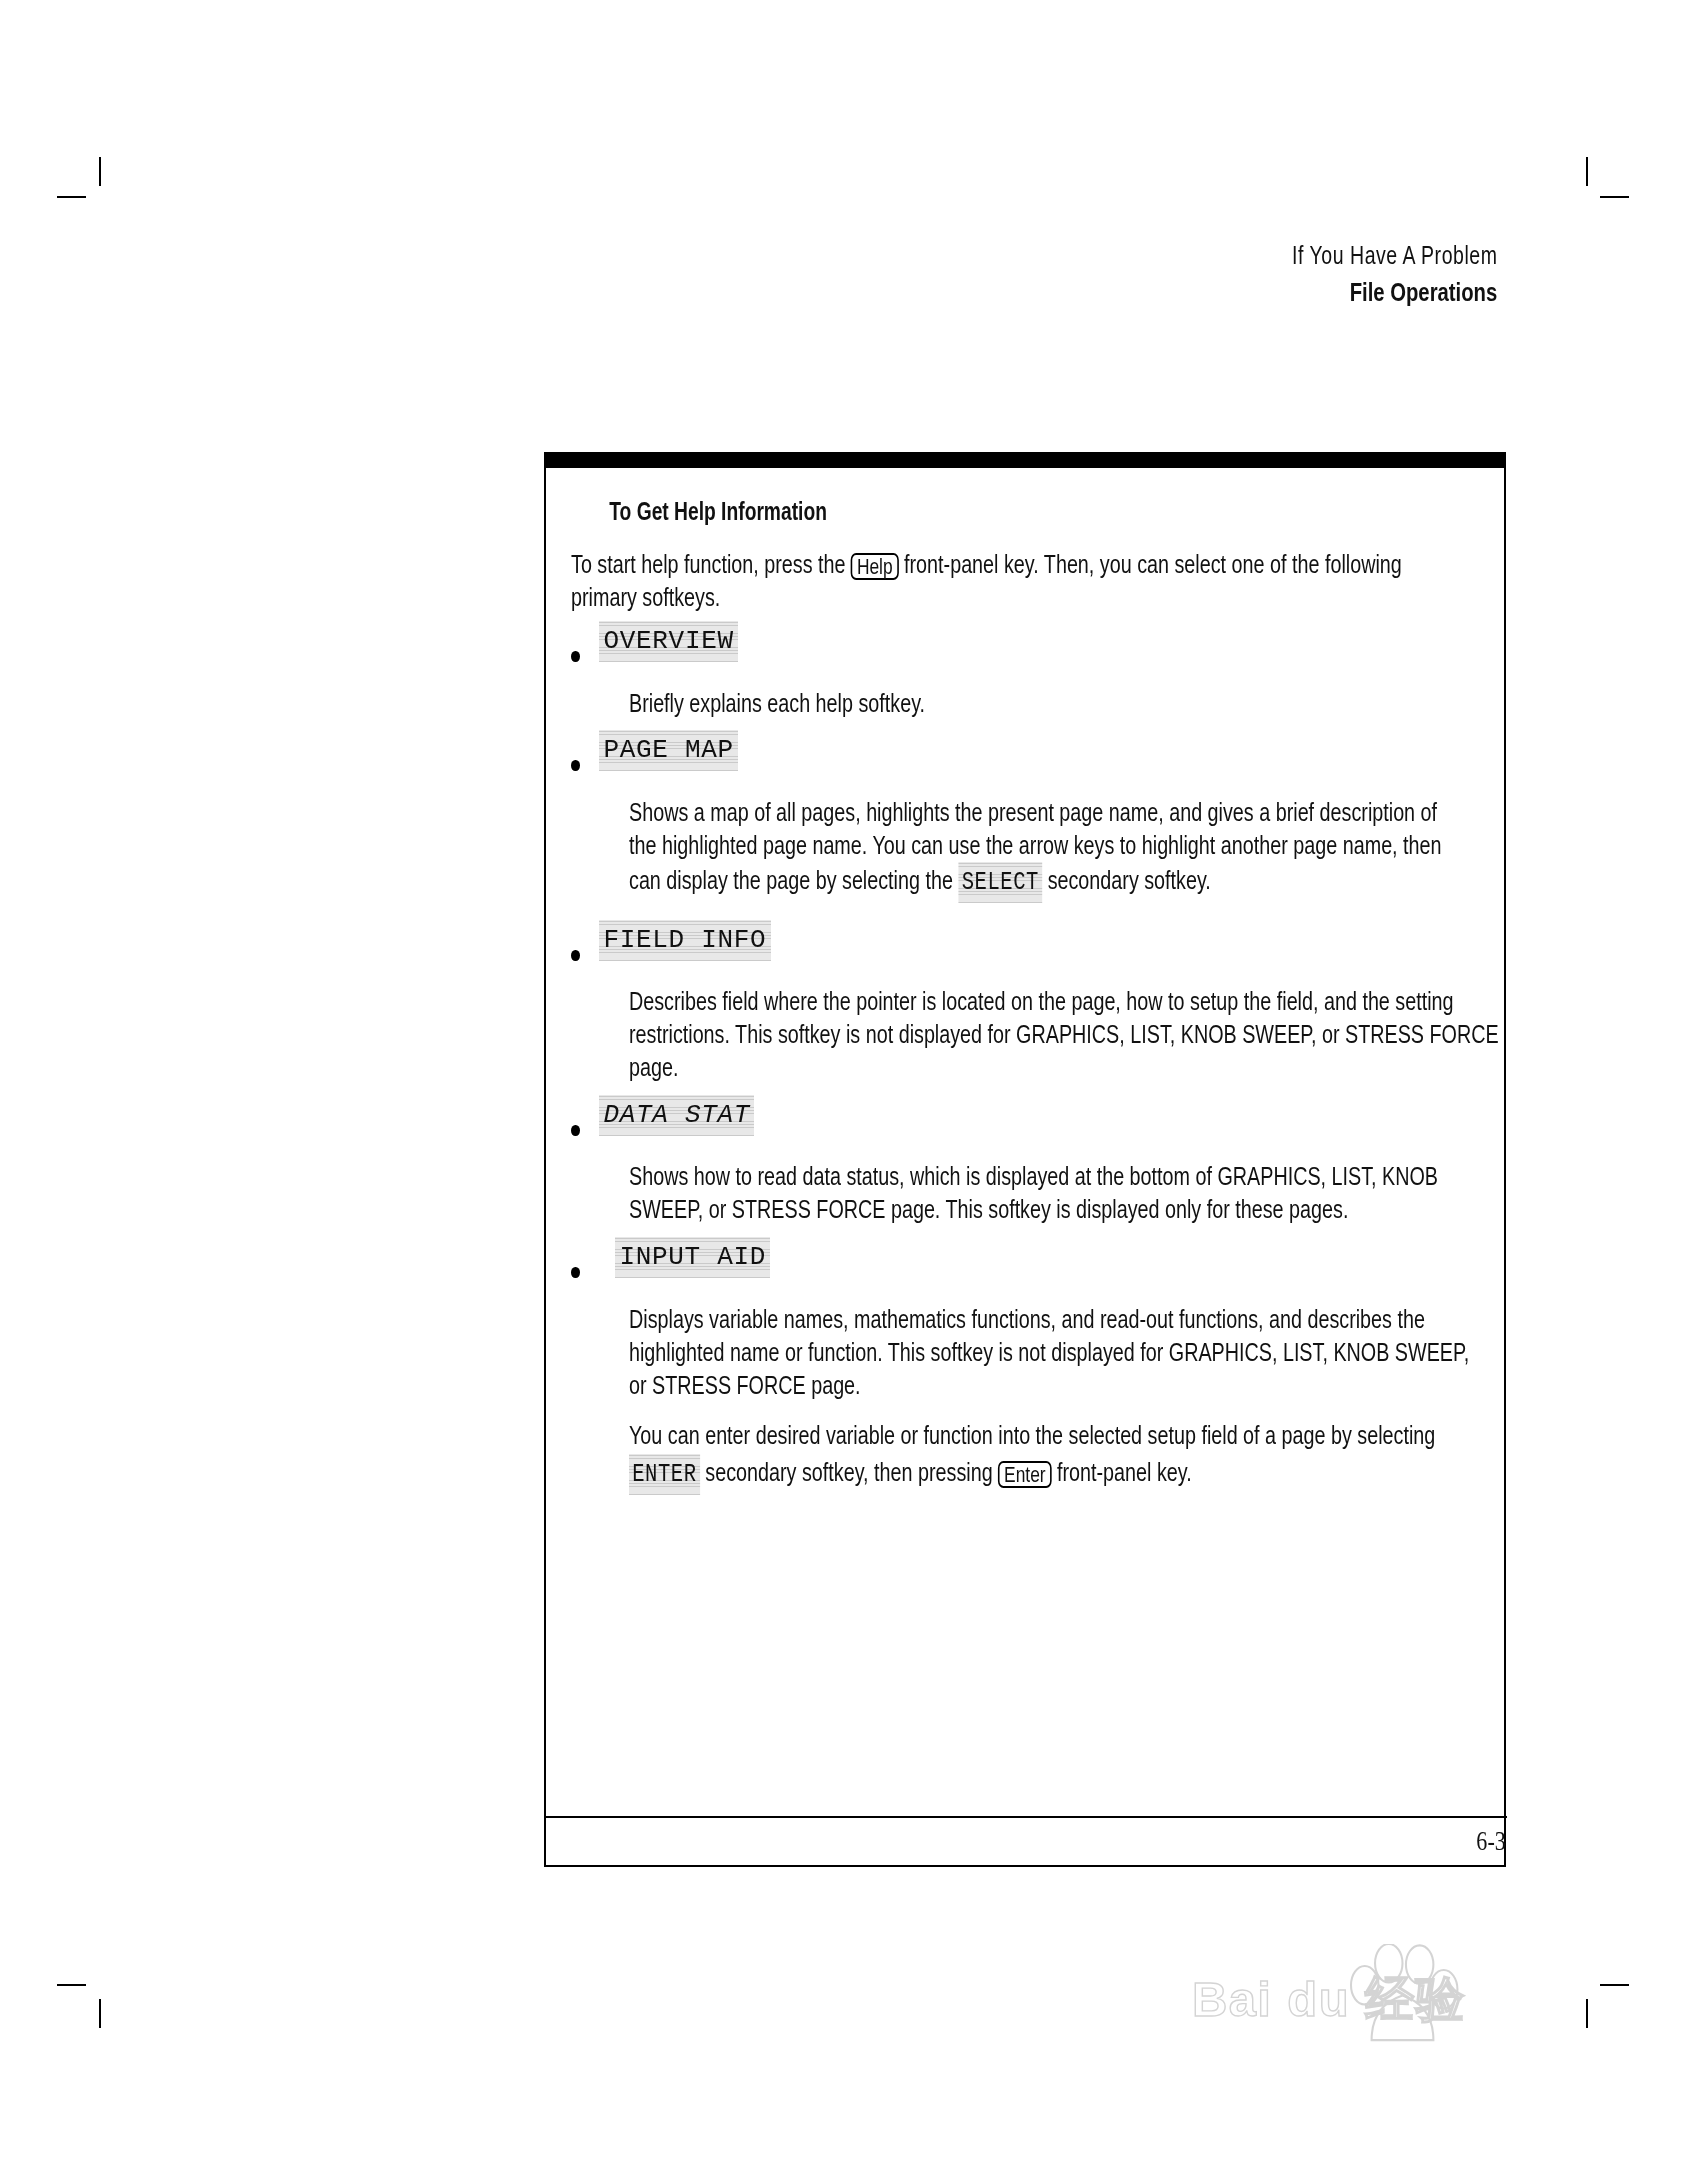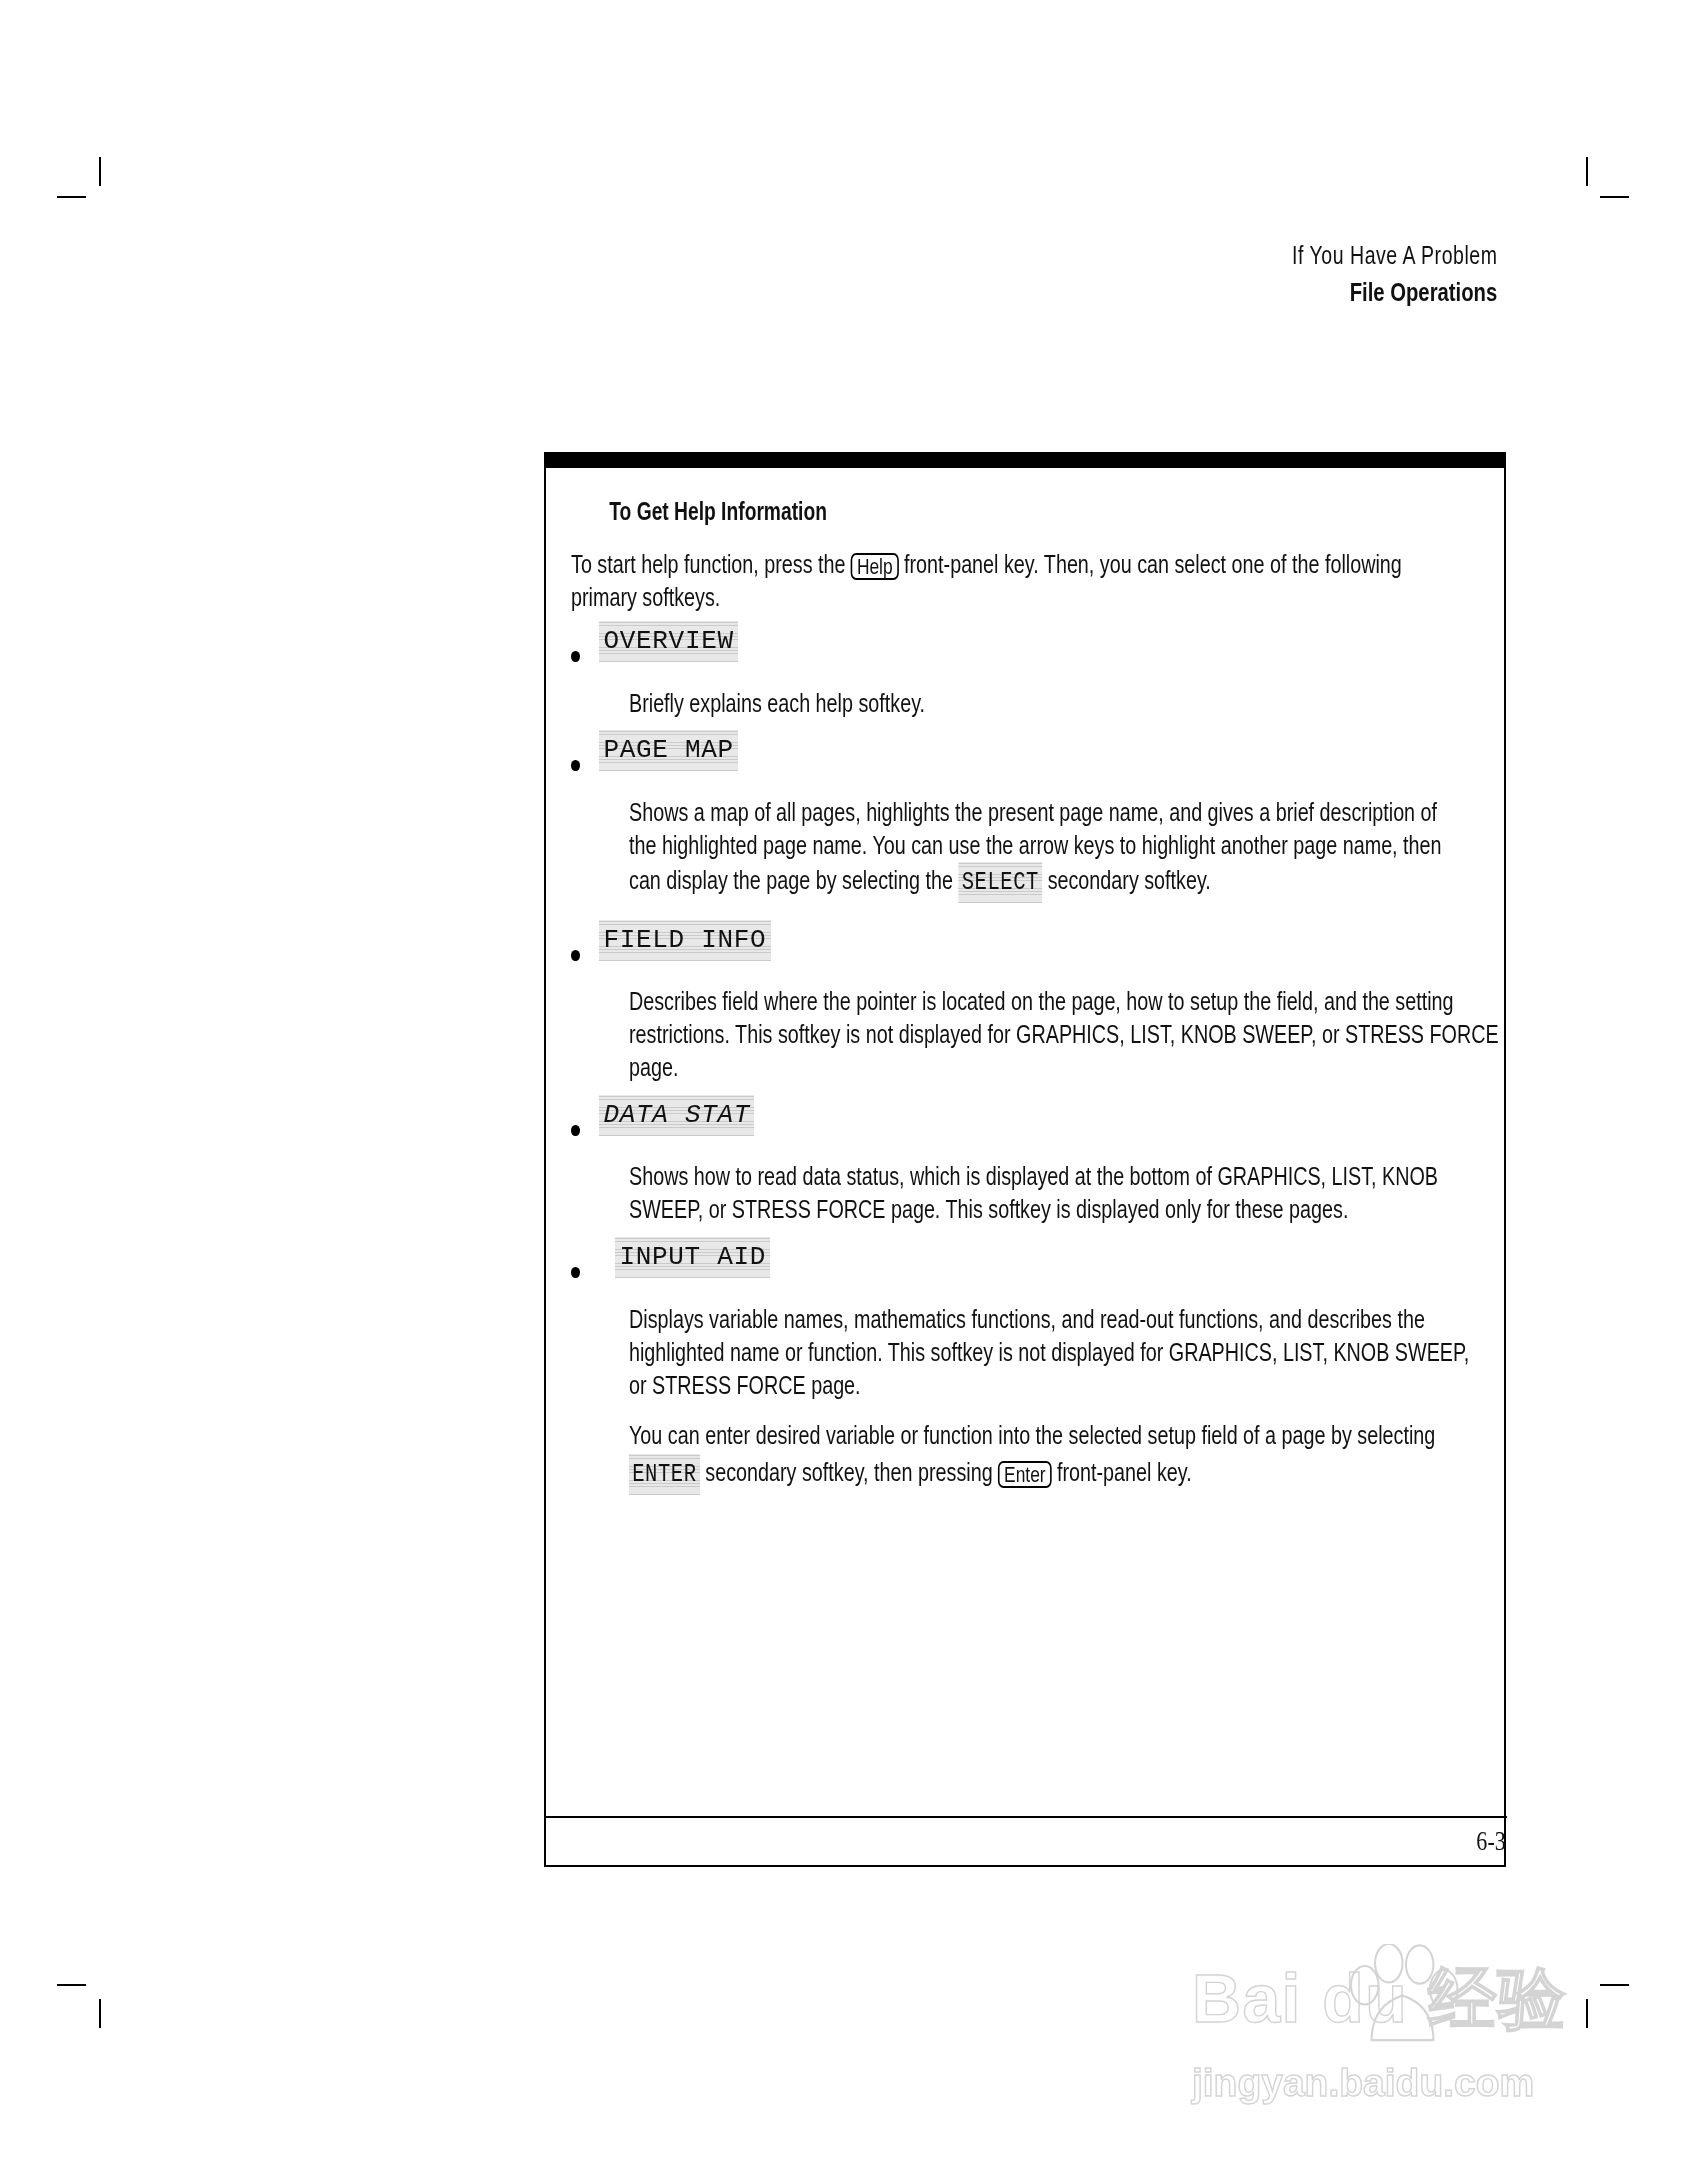--- a/index.html
+++ b/index.html
@@ -53,21 +53,21 @@
     .page-num {
       position: absolute; right: 181px; top: 1825px; font-size: 27.6px;
       font-family: "Liberation Serif", serif; transform: scaleX(0.8); transform-origin: right top;
     }
     .watermark {
       position: absolute; left: 1185px; top: 1916px; width: 413px; height: 179px;
       color: transparent; -webkit-text-stroke: 1.4px #d4d4d4;
       font-family: "Liberation Sans", sans-serif; font-weight: bold;
       pointer-events: none;
     }
-    .wm-logo { position: absolute; left: 6.9px; top: 38px; font-size: 68px; letter-spacing: 1.4px; }
+    .wm-logo { position: absolute; left: 6.9px; top: 51px; font-size: 49px; letter-spacing: 1.4px; }
     .wm-url { position: absolute; left: 6.9px; top: 145px; font-size: 39px; }
     .wm-paw { position: absolute; left: 159px; top: 27.6px; }
   </style>
 </head>
 <body>
 
 <div class="crop" style="left:99px;top:157px;width:2.1px;height:29px;"></div>
 <div class="crop" style="left:57px;top:196px;width:29px;height:2.1px;"></div>
 <div class="crop" style="left:1586px;top:157px;width:2.1px;height:29px;"></div>
 <div class="crop" style="left:1600px;top:196px;width:29px;height:2.1px;"></div>
@@ -145,15 +145,14 @@
   <svg class="wm-paw" width="117" height="103" viewBox="0 0 170 150">
     <g fill="none" stroke="#d4d4d4" stroke-width="3">
       <ellipse cx="30" cy="60" rx="20" ry="28"></ellipse>
       <ellipse cx="65" cy="28" rx="20" ry="28"></ellipse>
       <ellipse cx="110" cy="30" rx="20" ry="28"></ellipse>
       <ellipse cx="145" cy="66" rx="20" ry="28"></ellipse>
       <path d="M40 140 Q40 90 85 75 Q130 90 130 140 Z"></path>
     </g>
   </svg>
   <div class="wm-logo">Bai du 经验</div>
-  <div class="wm-url">jingyan.baidu.com</div>
 </div>
 
 
 </body></html>

